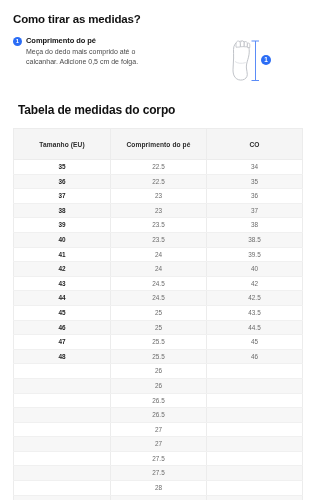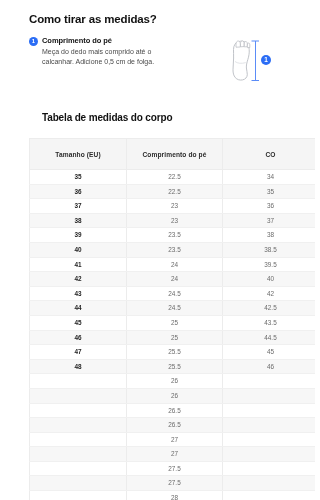--- a/index.html
+++ b/index.html
@@ -14,21 +14,21 @@
     font-family: "Liberation Sans", sans-serif;
     color: #1a1a1a;
     overflow: hidden;
     -webkit-font-smoothing: antialiased;
   }
   .page {
     width: 315px;
     height: 500px;
     position: relative;
     box-sizing: border-box;
-    padding: 0 29px;
+    padding: 0 13px;
   }
 
   
   .howto-title {
     font-size: 11.5px;
     font-weight: bold;
     letter-spacing: -0.15px;
     color: #111111;
     margin: 0;
     padding-top: 12px;
@@ -106,25 +106,25 @@
     background: #2b6df5;
     color: #ffffff;
     font-size: 6.5px;
     line-height: 10px;
     text-align: center;
     font-weight: bold;
   }
 
   
   .table-title {
-    font-size: 10px;
+    font-size: 12px;
     font-weight: bold;
     letter-spacing: -0.15px;
     color: #111111;
-    margin: 13px;
+    margin: 5px;
     padding-top: 14px;
     line-height: 14px;
   }
 
   .size-table {
     width: 289px;
     border-collapse: collapse;
     margin-top: 11px;
     table-layout: fixed;
     border: 1px solid #ececec;

